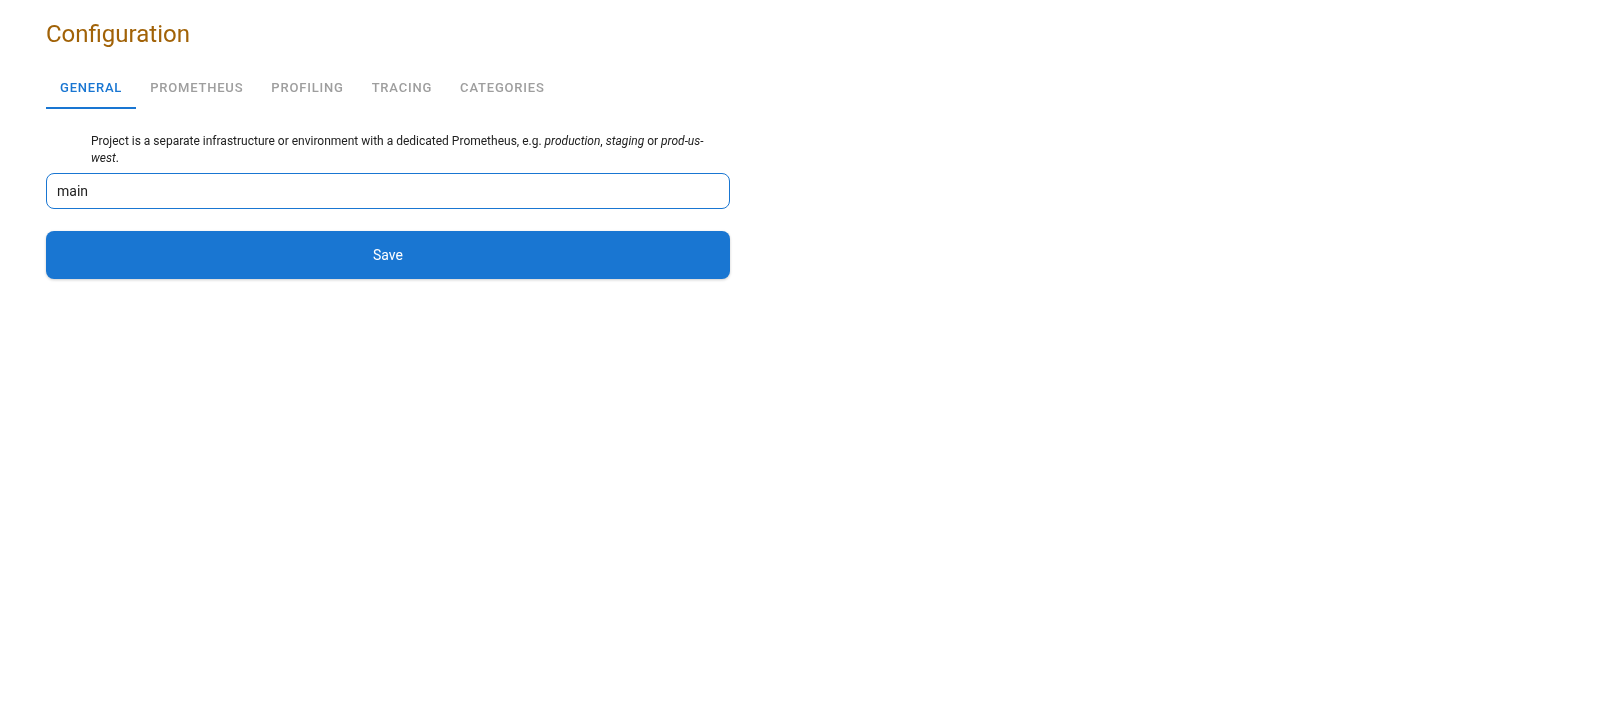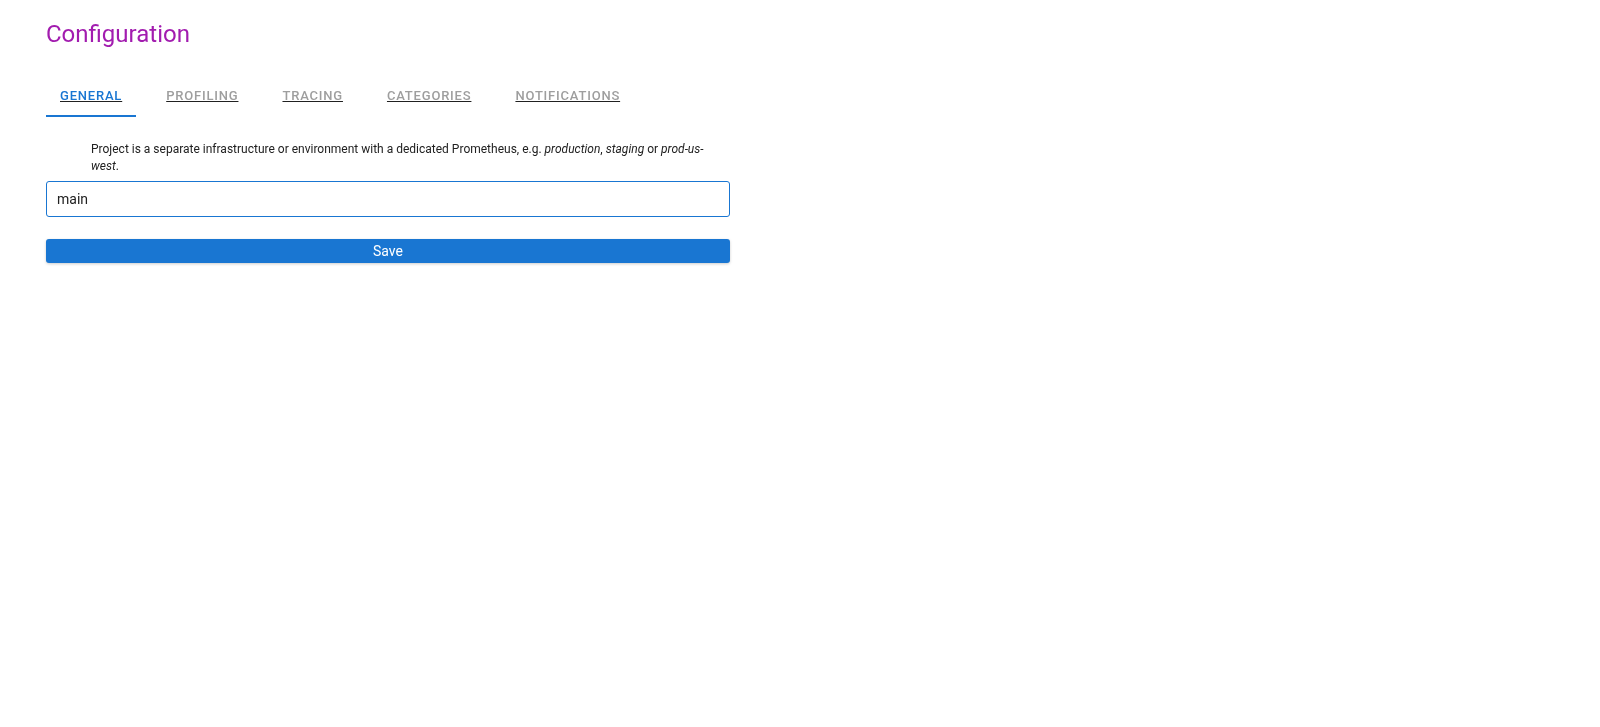--- a/index.html
+++ b/index.html
@@ -9,28 +9,27 @@
     }
     body {
       font-family: -apple-system, BlinkMacSystemFont, "Segoe UI", Roboto, "Helvetica Neue", Arial, sans-serif;
       background: #ffffff;
       color: #212121;
       padding: 20px 46px;
     }
     .page-title {
       font-size: 24px;
       font-weight: 400;
-      color: #a21caf;
-      margin-bottom: 28px;
+      color: #a16207;
+      margin-bottom: 20px;
     }
     .tabs {
       display: flex;
-      gap: 16px;
+      gap: 0;
       margin-bottom: 24px;
-      text-decoration: underline;
     }
     .tab {
       padding: 12px 14px;
       font-size: 13px;
       font-weight: 500;
       letter-spacing: 0.8px;
       color: #9e9e9e;
       text-transform: uppercase;
       cursor: pointer;
       border-bottom: 2px solid transparent;
@@ -60,49 +59,49 @@
       max-width: 684px;
     }
     .text-input {
       width: 100%;
       height: 36px;
       padding: 6px 10px;
       font-size: 14px;
       font-family: inherit;
       color: #212121;
       border: 1px solid #1976d2;
-      border-radius: 3px;
+      border-radius: 8px;
       outline: none;
       margin-bottom: 22px;
     }
     .btn-primary {
       width: 100%;
-      height: 24px;
+      height: 48px;
       background: #1976d2;
       color: #ffffff;
       border: none;
-      border-radius: 3px;
+      border-radius: 8px;
       font-size: 14px;
       font-weight: 400;
       font-family: inherit;
       cursor: pointer;
       box-shadow: 0 1px 3px rgba(0,0,0,0.2);
     }
   </style>
 </head>
 <body>
 
 <h1 class="page-title">Configuration</h1>
 
 <div class="tabs">
   <div class="tab active">GENERAL</div>
+  <div class="tab">PROMETHEUS</div>
   <div class="tab">PROFILING</div>
   <div class="tab">TRACING</div>
   <div class="tab">CATEGORIES</div>
-  <div class="tab">NOTIFICATIONS</div>
 </div>
 
 <div class="form-section">
 
   <p class="description">
     <span>Project is a separate infrastructure or environment with a dedicated Prometheus, e.g. </span><span class="italic">production</span><span>, </span><span class="italic">staging</span><span> or </span><span class="italic">prod-us-west</span><span>.</span>
   </p>
 
   <input type="text" class="text-input" value="main" style="">
 

